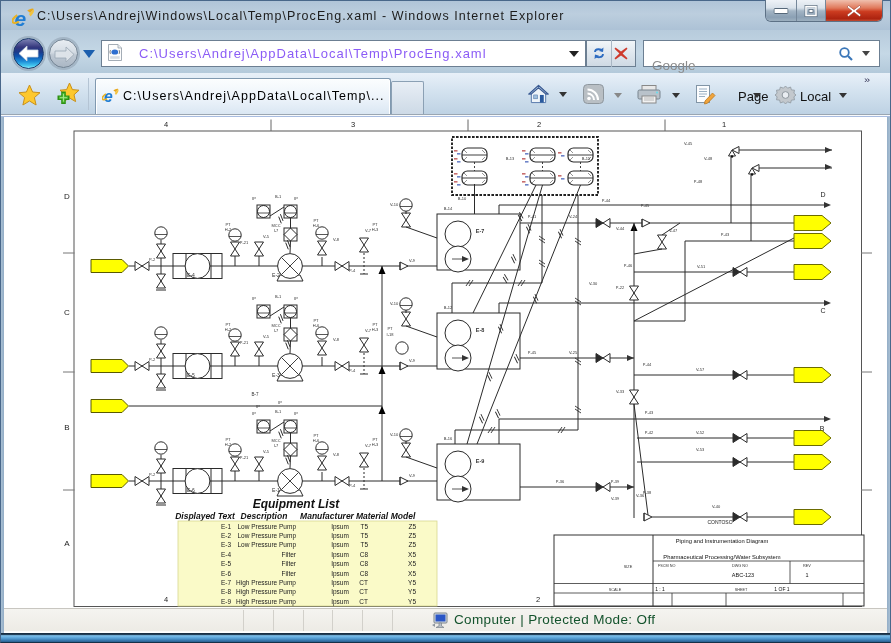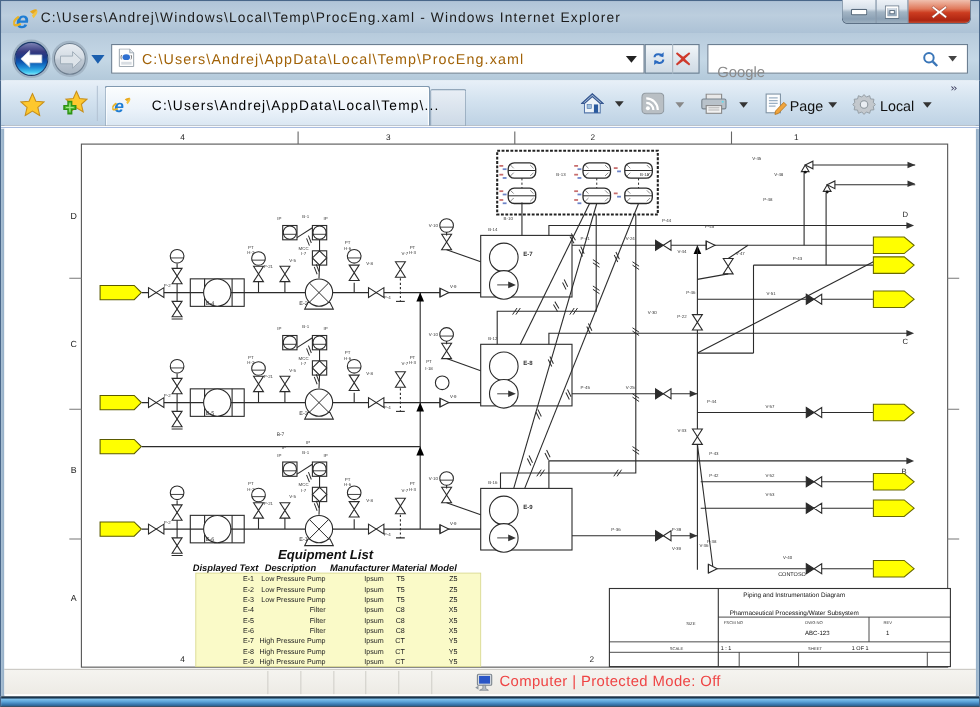--- a/index.html
+++ b/index.html
@@ -17,42 +17,42 @@
 #wb-close{width:56px;background:linear-gradient(#f0c0ae 0%,#e0795b 38%,#cc3c20 55%,#ad2410 88%,#c04a30 100%);border-right:none}
 .wb svg{position:absolute;left:50%;top:50%;transform:translate(-50%,-50%)}
 
 #navbar{left:1px;top:30px;width:889px;height:43px;background:linear-gradient(#b7cbdc,#c5d8e6 55%,#b3c9da)}
 .navcircle{border-radius:50%;position:absolute}
 #backbtn{left:13px;top:38px;width:31px;height:31px;background:linear-gradient(#7d82b4 0%,#35387e 28%,#1b3a8a 45%,#0d55b0 60%,#1f8fd8 78%,#45c8f0 92%,#8ae8fb 100%);border:1px solid #1c3a6a;box-shadow:0 0 0 2px #9fb2c3}
 #fwdbtn{left:49px;top:39px;width:29px;height:29px;background:linear-gradient(#e8edf2 0%,#d4dce4 45%,#bfc9d4 55%,#aab7c4 100%);border:1px solid #6e7e8e;box-shadow:0 0 0 2px #a3b5c5}
 #navchev{left:83px;top:50px;width:0;height:0;border-left:6px solid transparent;border-right:6px solid transparent;border-top:8px solid #1b5fae}
 #addrbox{left:101px;top:40px;width:485px;height:27px;background:#fff;border:1px solid #6c7f92}
 #addricon{}
-#addrtext{left:129px;top:46px;font-size:13px;letter-spacing:1.0px;color:#a16207}
+#addrtext{left:139px;top:46px;font-size:13px;letter-spacing:1.0px;color:#8b5cf6}
 #addrarrow{left:569px;top:51px;width:0;height:0;border-left:5px solid transparent;border-right:5px solid transparent;border-top:6px solid #222}
 #rsbox{left:586px;top:40px;width:50px;height:27px;background:linear-gradient(#f2f6f9,#dfe7ee 50%,#cfdae4);border:1px solid #6c7f92}
 #rsdiv{left:611px;top:40px;width:1px;height:27px;background:#a9b7c4}
 #googlebox{left:643px;top:40px;width:237px;height:27px;background:#fff;border:1px solid #6c7f92}
 #googletext{left:652px;top:58px;font-size:13.5px;color:#8b8b8b}
 #googlearrow{left:862px;top:51px;width:0;height:0;border-left:4px solid transparent;border-right:4px solid transparent;border-top:5px solid #444}
 
 #tabbar{left:1px;top:73px;width:889px;height:41px;background:linear-gradient(#e8f0f8,#d3e2ef 45%,#bed2e4)}
 #tabline{left:1px;top:113.5px;width:889px;height:3.5px;background:linear-gradient(#9aa6b2 0%,#9aa6b2 30%,#f8fafc 30%,#f8fafc 58%,#a8bce0 58%,#a8bce0 88%,#fff 88%,#fff 100%)}
 #favsep{left:88px;top:78px;width:1px;height:32px;background:#b4c4d4}
 #tab-active{left:95px;top:78px;width:296px;height:37px;background:linear-gradient(#fbfdfe,#ecf3fa 55%,#d9e6f2);border:1px solid #8099b0;border-bottom:none;border-radius:2.5px 2.5px 0 0;box-shadow:inset 0 0 0 1px #fff}
 #tab-stub{left:391px;top:81px;width:33px;height:34px;background:linear-gradient(#e8eef5,#ccd9e6);border:1px solid #8ba0b4;border-bottom:none;border-radius:2px 2px 0 0}
-#tabtext{left:138px;top:89px;font-size:12.5px;letter-spacing:1.05px;color:#000}
+#tabtext{left:123px;top:89px;font-size:12.5px;letter-spacing:1.05px;color:#000}
 .cmdtext{font-size:13px;color:#111}
 .dropdn{width:0;height:0;border-left:4px solid transparent;border-right:4px solid transparent;border-top:5px solid #333;position:absolute}
 
 #content{left:4px;top:117px;width:883px;height:491px;background:#fff}
 
 #statusbar{left:4px;top:608px;width:883px;height:24px;background:linear-gradient(#f5f4f0,#edebe5);border-top:1px solid #c8c6c0;border-bottom:1px solid #fbfbf9}
 .statsep{top:610px;width:1px;height:21px;background:#d2d0ca;position:absolute}
-#stattext{left:454px;top:612px;font-size:13.5px;letter-spacing:0.35px;color:#ef4444}
+#stattext{left:454px;top:612px;font-size:13.5px;letter-spacing:0.35px;color:#14532d}
 </style></head><body>
 <div class="abs" id="frame-top"></div>
 <div class="abs" id="frame-left"></div>
 <div class="abs" id="frame-right"></div>
 <div class="abs" id="frame-bottom"></div>
 
 <div class="abs" id="ielogo" style="left:12px;top:6px;width:24px;height:24px"><svg width="24" height="24" viewBox="0 0 24 24">
       <path d="M21.5 3.2 C23 4.4 21 8 18.5 10.5 L17 8 Z" fill="#f4c33d"></path>
       <path d="M21.8 3 C20.8 1.6 17.5 2.8 15.2 4.6 L18 6.8 Z" fill="#e8a81c"></path>
       <text x="2.5" y="19.5" font-size="21" font-weight="bold" font-style="italic" fill="#1f7dd4" font-family="Liberation Sans">e</text>
@@ -159,21 +159,21 @@
     <rect x="5" y="11" width="14" height="7" fill="#f2f2f2" stroke="#888"></rect>
     <circle cx="20" cy="7.5" r="1" fill="#6de"></circle>
     <path d="M7 13h10M7 15h10" stroke="#aaa" stroke-width="0.8"></path>
   </svg>
 <div class="abs dropdn" style="left:672px;top:93px"></div>
 <svg class="abs" style="left:694px;top:84px" width="22" height="21" viewBox="0 0 22 21">
     <rect x="2.5" y="1.5" width="13" height="17" fill="#fcfdfe" stroke="#8295a6"></rect>
     <path d="M5 5h8M5 7.5h8M5 10h8M5 12.5h6" stroke="#9ab0c4" stroke-width="1"></path>
     <path d="M11 17 L18.5 9 L21 11.5 L13.5 19.2 L10.5 20 Z" fill="#f0a43c" stroke="#ba7820" stroke-width="0.8"></path>
   </svg>
-<div class="abs cmdtext" style="left:718px;top:89px">Page</div>
+<div class="abs cmdtext" style="left:738px;top:89px">Page</div>
 <div class="abs dropdn" style="left:753px;top:93px"></div>
 <svg class="abs" style="left:775px;top:85px" width="21" height="20" viewBox="0 0 21 20">
     <path d="M10.5 1 L12.6 3.2 L15.6 2 L16.4 4.9 L19.5 5.2 L18.9 8.2 L21 10 L18.9 11.8 L19.5 14.8 L16.4 15.1 L15.6 18 L12.6 16.8 L10.5 19 L8.4 16.8 L5.4 18 L4.6 15.1 L1.5 14.8 L2.1 11.8 L0 10 L2.1 8.2 L1.5 5.2 L4.6 4.9 L5.4 2 L8.4 3.2 Z" fill="#c3c8cd" stroke="#8e979e" stroke-width="0.8"></path>
     <circle cx="10.5" cy="10" r="3.4" fill="#e9edf2" stroke="#8e979e"></circle>
   </svg>
 <div class="abs cmdtext" style="left:800px;top:89px">Local</div>
 <div class="abs dropdn" style="left:839px;top:93px"></div>
 <div class="abs" style="left:864px;top:74px;font-size:11px;color:#335;transform:scaleY(0.8)">»</div>
 
 <div class="abs" id="content"></div>

